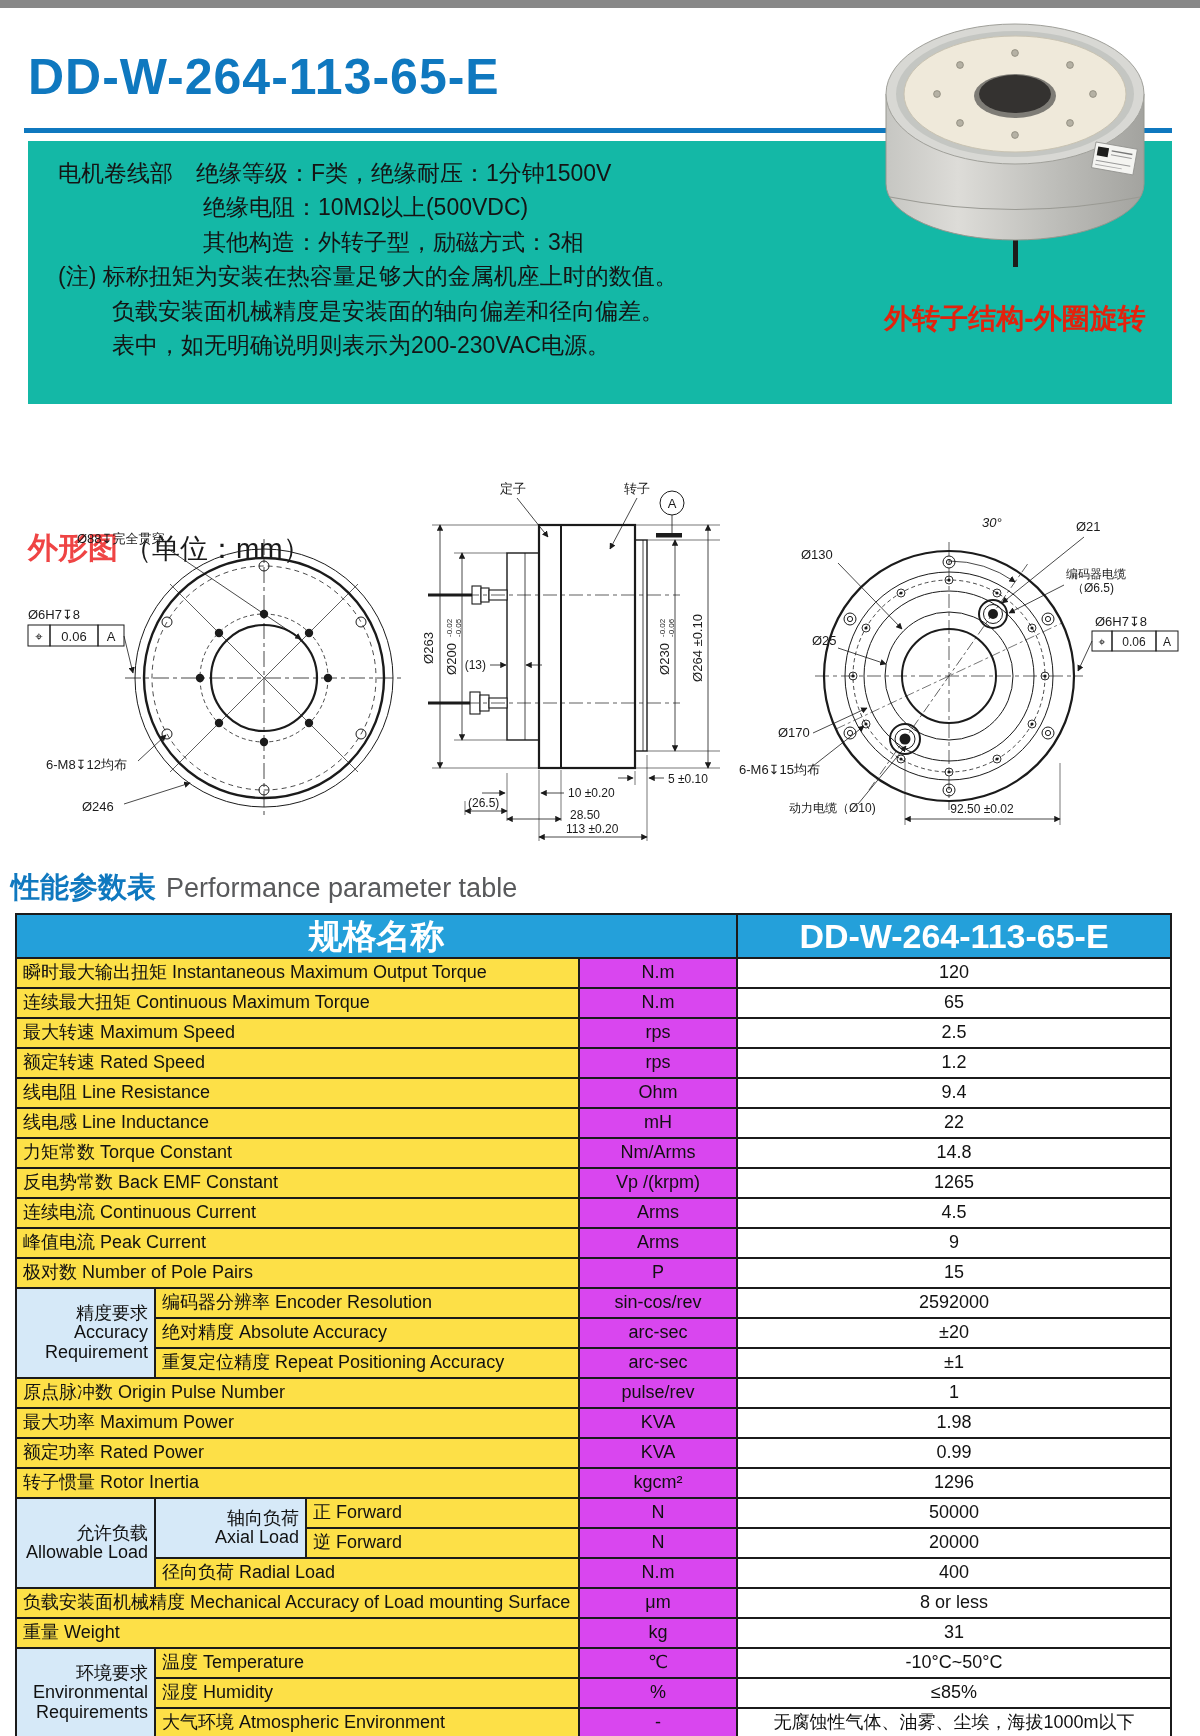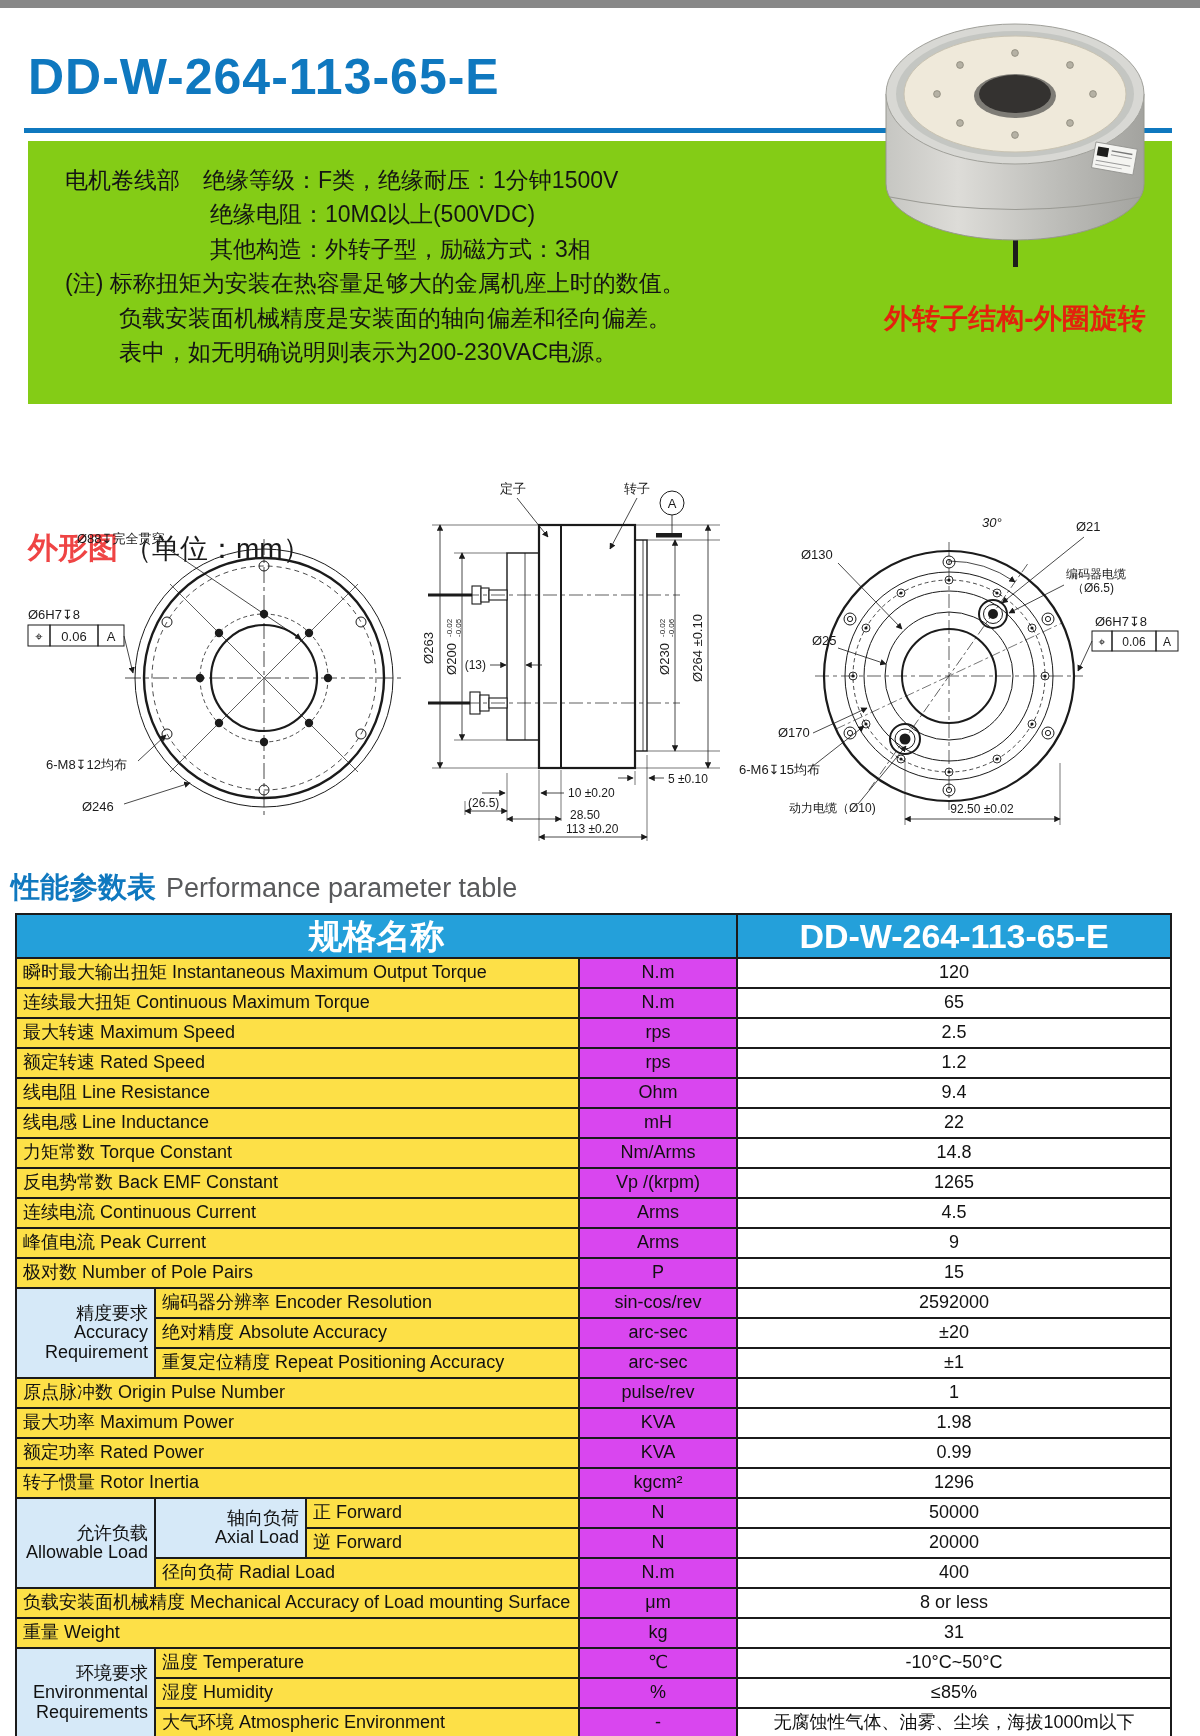--- a/index.html
+++ b/index.html
@@ -9,21 +9,21 @@
     font-family:"Liberation Sans","DejaVu Sans",sans-serif;color:#111;
   }
   
   .title{
     position:absolute;left:28px;top:40px;font-size:50px;font-weight:bold;
     letter-spacing:1px;color:#0f78bf;
   }
   .rule{position:absolute;left:24px;top:120px;width:1148px;height:5px;background:#0f78bf;}
   .info-box{
     position:absolute;left:28px;top:133px;width:1144px;height:263px;
-    background:#84cc16;padding:7px;box-sizing:border-box;
+    background:#14b8a6;padding:0;box-sizing:border-box;
   }
   .info-line{position:relative;font-size:23px;line-height:34.4px;color:#141414;white-space:nowrap;}
   .info-box .pad{padding-top:15px;}
   .ind0{margin-left:30px;}
   .ind1{margin-left:175px;}
   .ind2{margin-left:84px;}
   
   .motor{position:absolute;left:880px;top:6px;width:270px;height:255px;}
   .rotor-note{
     position:absolute;left:868px;top:292px;width:294px;text-align:center;

